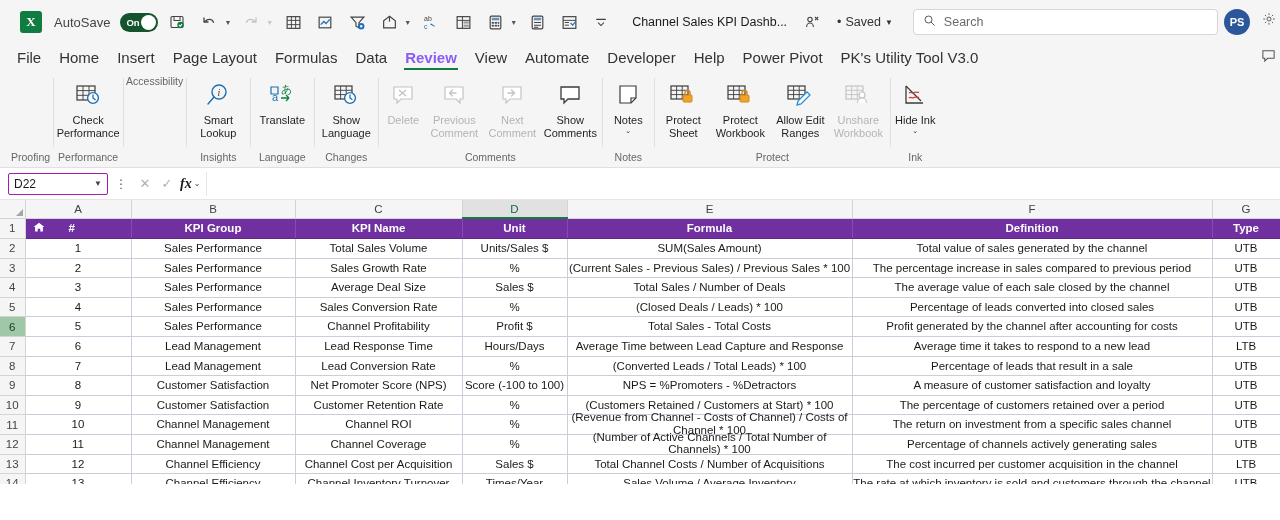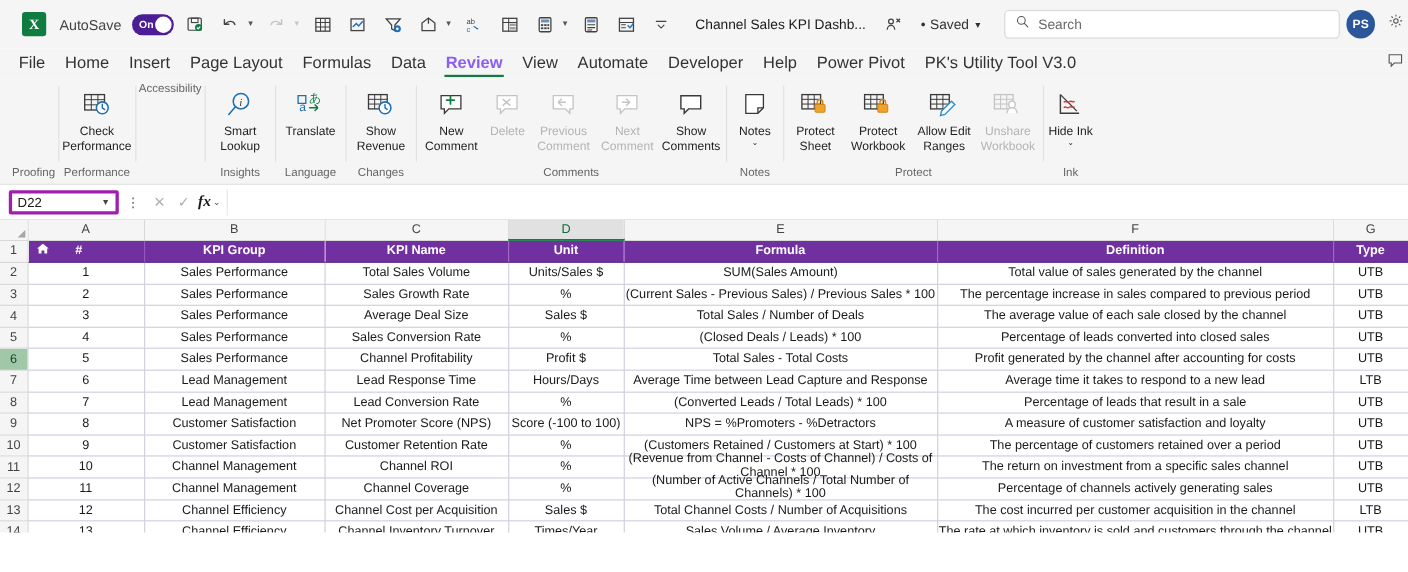--- a/index.html
+++ b/index.html
@@ -30,21 +30,21 @@
     font-size: 13px; font-weight: bold;
     display: flex; align-items: center; justify-content: center;
     margin-left: 12px; margin-right: 6px;
     font-family: "Liberation Serif", serif;
   }
   .autosave-label {
     font-size: 13px; color: #444; margin-right: 4px;
   }
   .toggle {
     width: 38px; height: 19px;
-    background: #4c1d95;
+    background: #14532d;
     border-radius: 10px;
     position: relative;
     display: flex; align-items: center;
     cursor: pointer;
   }
   .toggle .knob {
     position: absolute; right: 2px;
     width: 15px; height: 15px; border-radius: 50%;
     background: #fff;
   }
@@ -171,21 +171,21 @@
   
   .formulabar {
     height: 32px;
     background: #fff;
     display: flex; align-items: center;
     padding: 0 0 0 8px;
     border-bottom: 1px solid #e6e6e6;
   }
   .namebox {
     width: 100px; height: 22px;
-    border: 3px solid #a21caf;
+    border: 1px solid #a21caf;
     background: #fff;
     border-radius: 2px;
     display: flex; align-items: center;
     justify-content: space-between;
     padding: 0 5px;
     font-size: 12px; color: #1a1a1a;
     cursor: text;
   }
   .namebox .nb-caret { font-size: 8px; color: #444; }
   .fb-dots { padding: 0 7px; color: #555; font-size: 12px; cursor: pointer; letter-spacing: 0px; }
@@ -548,37 +548,28 @@
     <div class="rgroup-items">
       <div class="rbtn">
         <span class="ico">
           <svg width="30" height="28" viewBox="0 0 30 28">
               <rect x="4" y="4" width="17" height="13" fill="none" stroke="#3b3b3b" stroke-width="1.2"></rect>
               <path d="M4 8.3h17M4 12.6h17M9.6 4v13M15.2 4v13" stroke="#3b3b3b" stroke-width="0.9"></path>
               <circle cx="19" cy="16" r="5.4" fill="#fff" stroke="#1f6fb5" stroke-width="1.4"></circle>
               <path d="M19 13v3l2 1.4" stroke="#1f6fb5" stroke-width="1.3" fill="none" stroke-linecap="round"></path>
             </svg>
         </span>
-        <span class="lbl">Show Revenue</span>
+        <span class="lbl">Show Language</span>
       </div>
     </div>
     <div class="rgroup-title">Changes</div>
   </div>
 
   <div class="rgroup">
     <div class="rgroup-items">
-      <div class="rbtn">
-        <span class="ico">
-          <svg width="30" height="28" viewBox="0 0 30 28">
-              <path d="M6 5h18v12h-11l-4 4v-4H6z" fill="#fff" stroke="#3b3b3b" stroke-width="1.2"></path>
-              <path d="M11 9h7M14.5 5.5v7" stroke="#107c41" stroke-width="1.6" stroke-linecap="round"></path>
-            </svg>
-        </span>
-        <span class="lbl">New Comment</span>
-      </div>
       <div class="rbtn disabled" style="width:44px;">
         <span class="ico">
           <svg width="30" height="28" viewBox="0 0 30 28">
               <path d="M6 5h18v12h-11l-4 4v-4H6z" fill="#fff" stroke="#c4c4c4" stroke-width="1.2"></path>
               <path d="M11 8l7 6M18 8l-7 6" stroke="#c4c4c4" stroke-width="1.4"></path>
             </svg>
         </span>
         <span class="lbl">Delete</span>
       </div>
       <div class="rbtn disabled">

